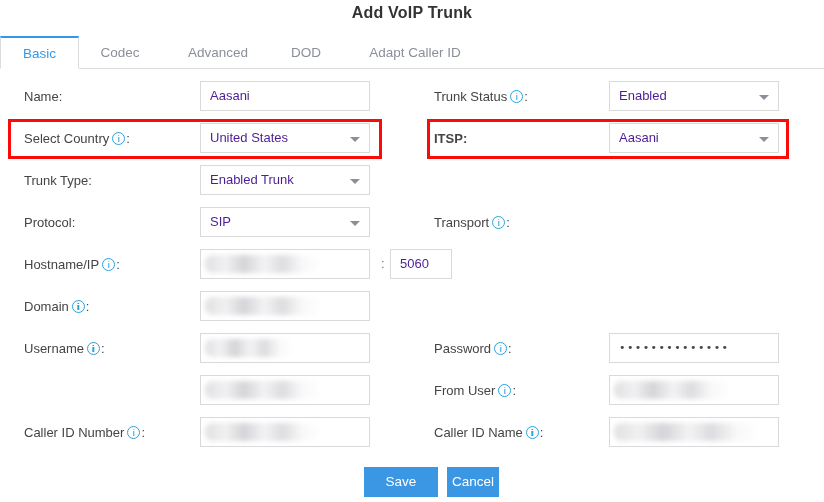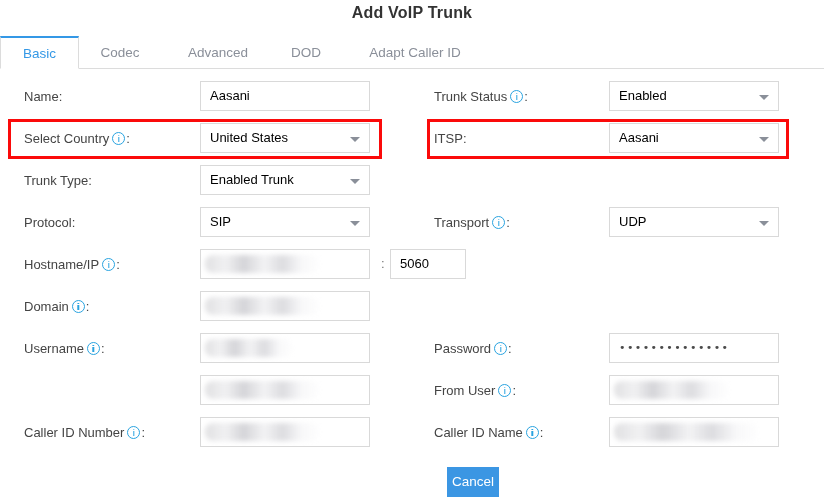--- a/index.html
+++ b/index.html
@@ -110,21 +110,21 @@
     transform: translateX(-50%);
   }
 
   .input-box {
     position: absolute;
     height: 30px;
     background: #ffffff;
     border: 1px solid #d9d9d9;
     box-sizing: border-box;
     font-size: 13px;
-    color: #000000;
+    color: #4c1d95;
     line-height: 28px;
     padding: 0 9px;
     overflow: hidden;
     white-space: nowrap;
   }
   .input-box.select {
     padding-right: 17px;
     cursor: pointer;
   }
   .caret {
@@ -227,21 +227,21 @@
   </div>
 
   <div class="field-label" style="left:24px;top:61px;">
     <span>Select Country</span><span class="info-icon"></span><span>:</span>
   </div>
   <div class="input-box select" style="left:200px;top:54px;width:170px;">
     <span>United States</span>
     <span class="caret"></span>
   </div>
 
-  <div class="field-label" style="left:434px;top:61px;">
+  <div class="field-label" style="left:434px;top:61px;font-weight:bold;">
     <span>ITSP:</span>
   </div>
   <div class="input-box select" style="left:609px;top:54px;width:170px;">
     <span>Aasani</span>
     <span class="caret"></span>
   </div>
 
   <div class="field-label" style="left:24px;top:103px;">
     <span>Trunk Type:</span>
   </div>
@@ -254,33 +254,29 @@
     <span>Protocol:</span>
   </div>
   <div class="input-box select" style="left:200px;top:138px;width:170px;">
     <span>SIP</span>
     <span class="caret"></span>
   </div>
 
   <div class="field-label" style="left:434px;top:145px;">
     <span>Transport</span><span class="info-icon"></span><span>:</span>
   </div>
-  <div class="input-box select" style="left:609px;top:138px;width:170px;">
-    <span>UDP</span>
-    <span class="caret"></span>
-  </div>
 
   <div class="field-label" style="left:24px;top:187px;">
     <span>Hostname/IP</span><span class="info-icon"></span><span>:</span>
   </div>
   <div class="input-box" style="left:200px;top:180px;width:170px;">
     <span class="blurred w-md"></span>
   </div>
   <div class="colon-sep" style="left:381px;top:187px;">:</div>
-  <div class="input-box" style="left:390px;top:180px;width:76px;">5060</div>
+  <div class="input-box" style="left:390px;top:180px;width:62px;">5060</div>
 
   <div class="field-label" style="left:24px;top:229px;">
     <span>Domain</span><span class="info-icon"></span><span>:</span>
   </div>
   <div class="input-box" style="left:200px;top:222px;width:170px;">
     <span class="blurred w-md"></span>
   </div>
 
   <div class="field-label" style="left:24px;top:271px;">
     <span>Username</span><span class="info-icon"></span><span>:</span>
@@ -312,17 +308,18 @@
     <span class="blurred w-md"></span>
   </div>
 
   <div class="field-label" style="left:434px;top:355px;">
     <span>Caller ID Name</span><span class="info-icon"></span><span>:</span>
   </div>
   <div class="input-box" style="left:609px;top:348px;width:170px;">
     <span class="blurred w-lg"></span>
   </div>
 
+  <button class="btn" style="left:364px;top:398px;width:74px;">Save</button>
   <button class="btn" style="left:447px;top:398px;width:52px;">Cancel</button>
 </div>
 
 <div class="highlight-box" style="left:8px;top:119px;width:374px;height:40px;"></div>
 <div class="highlight-box" style="left:427px;top:119px;width:362px;height:40px;"></div>
 
 </body></html>

